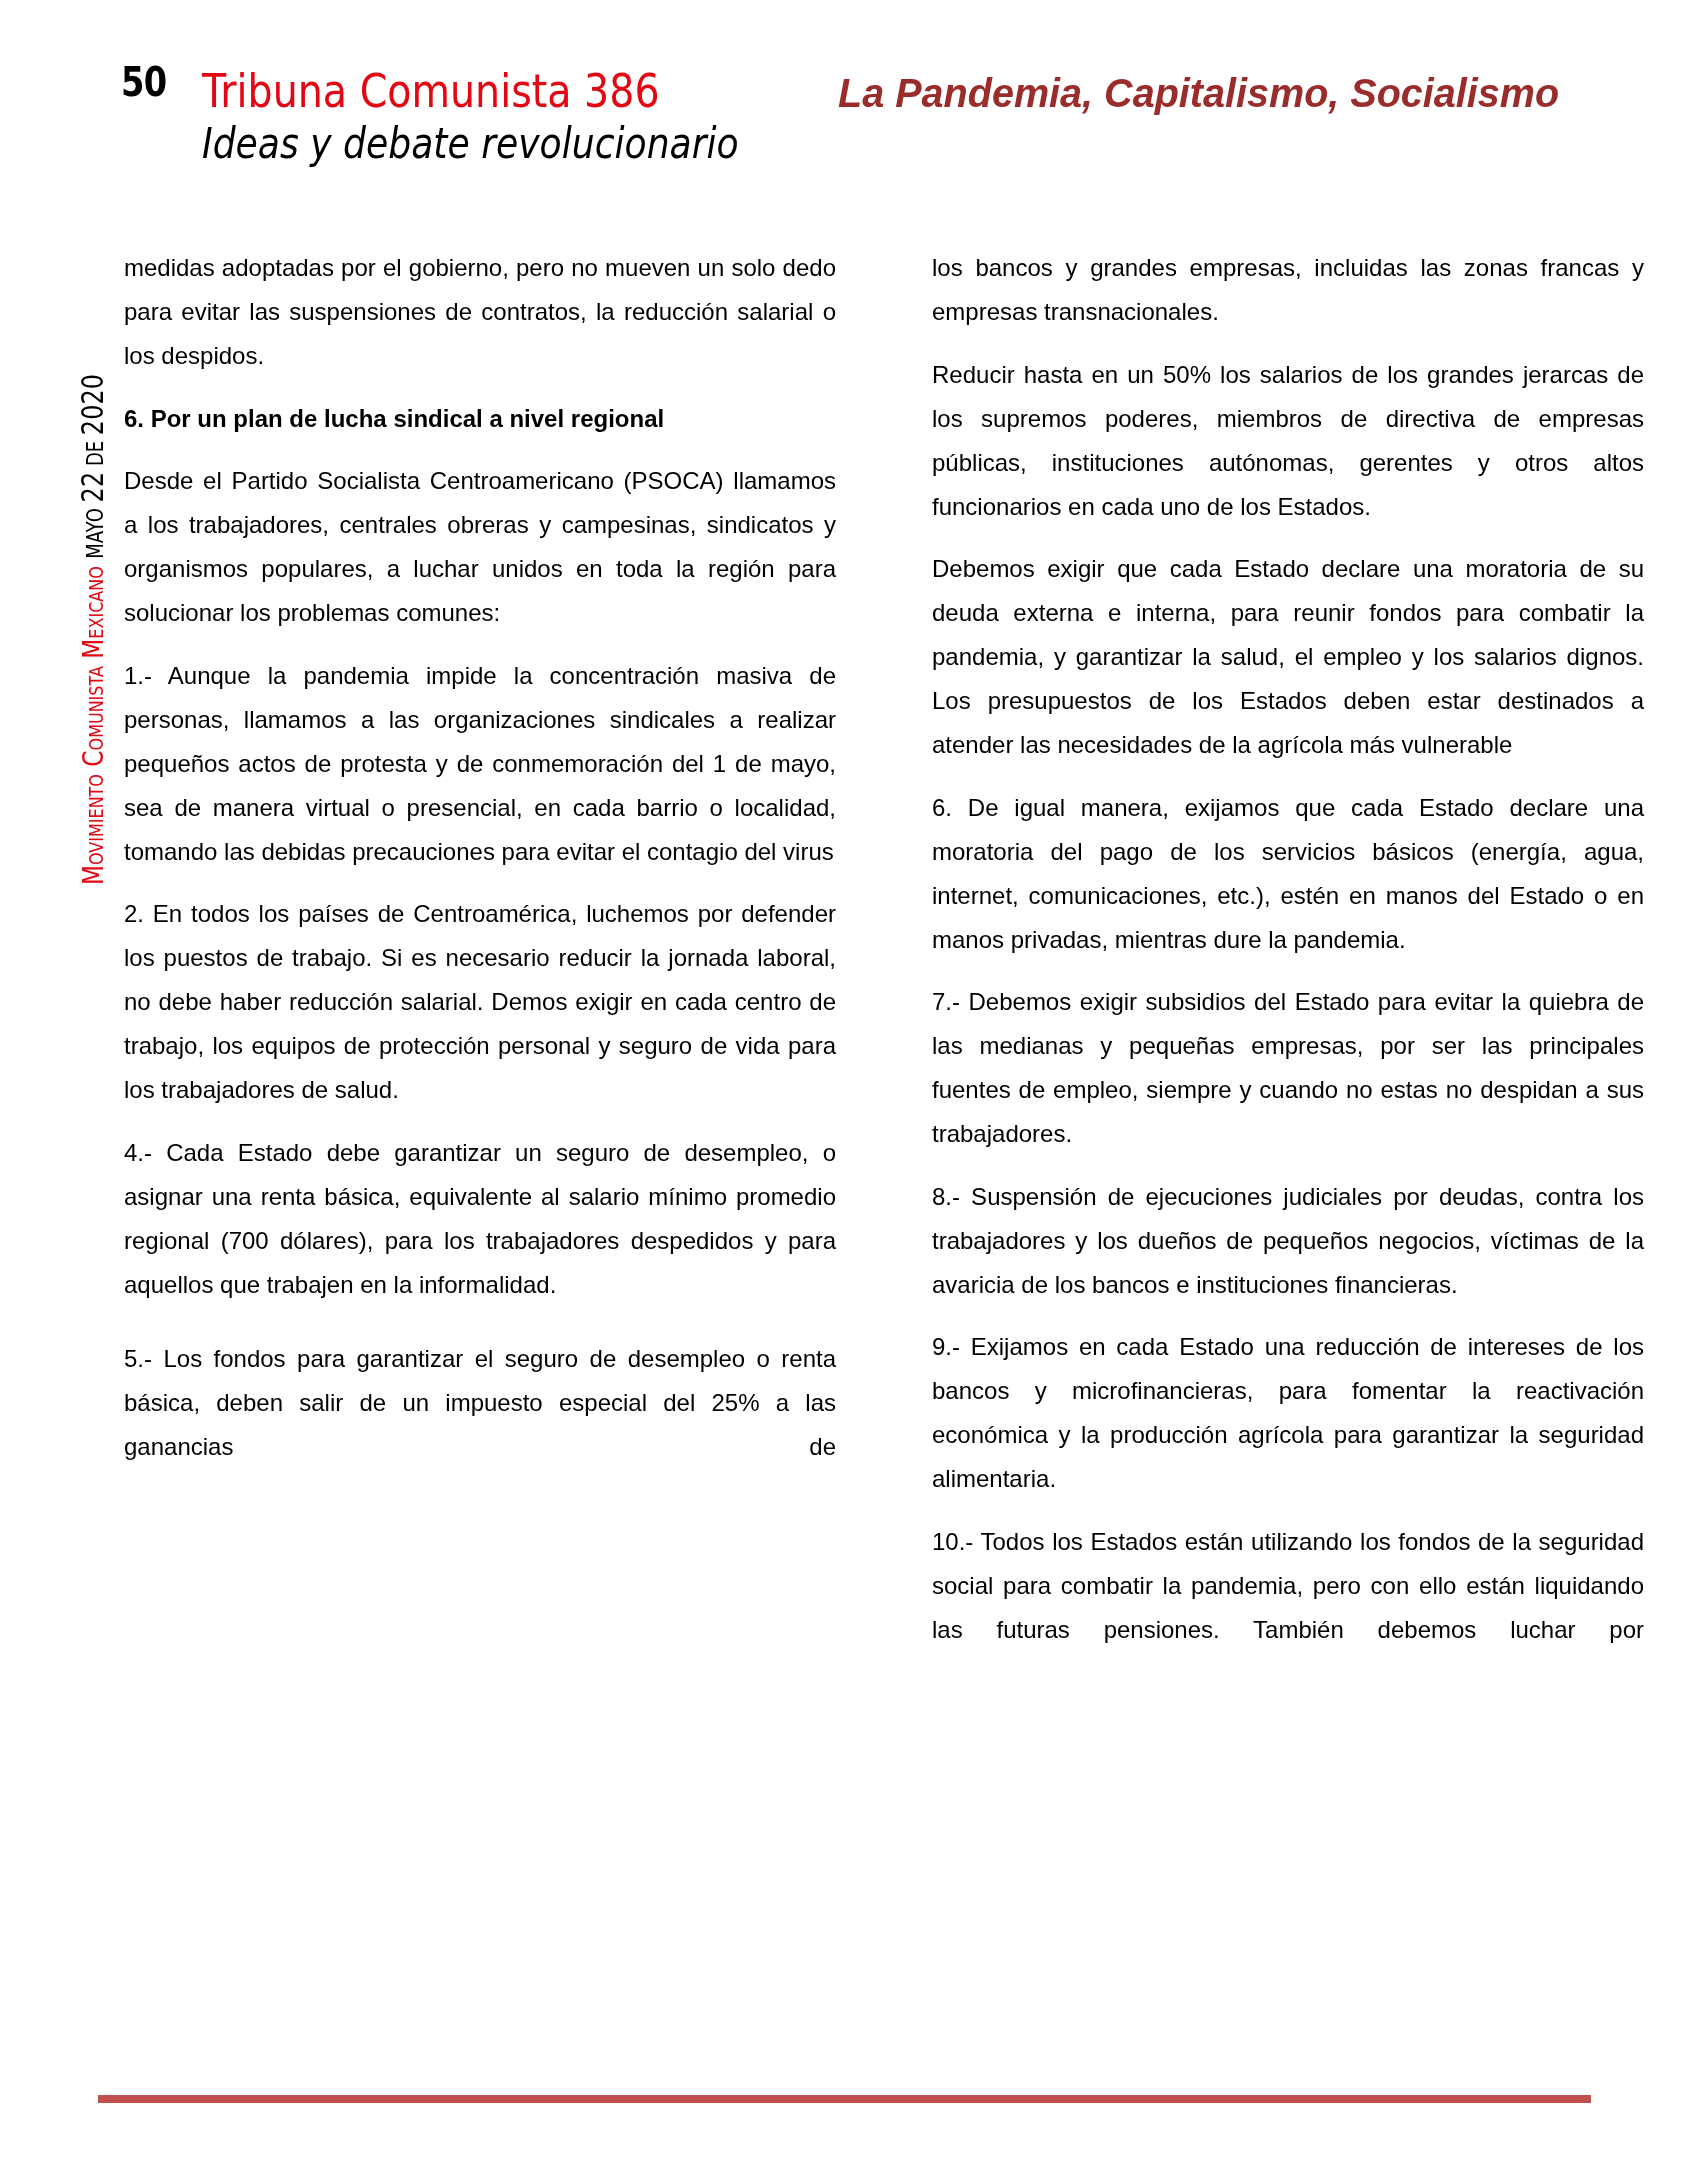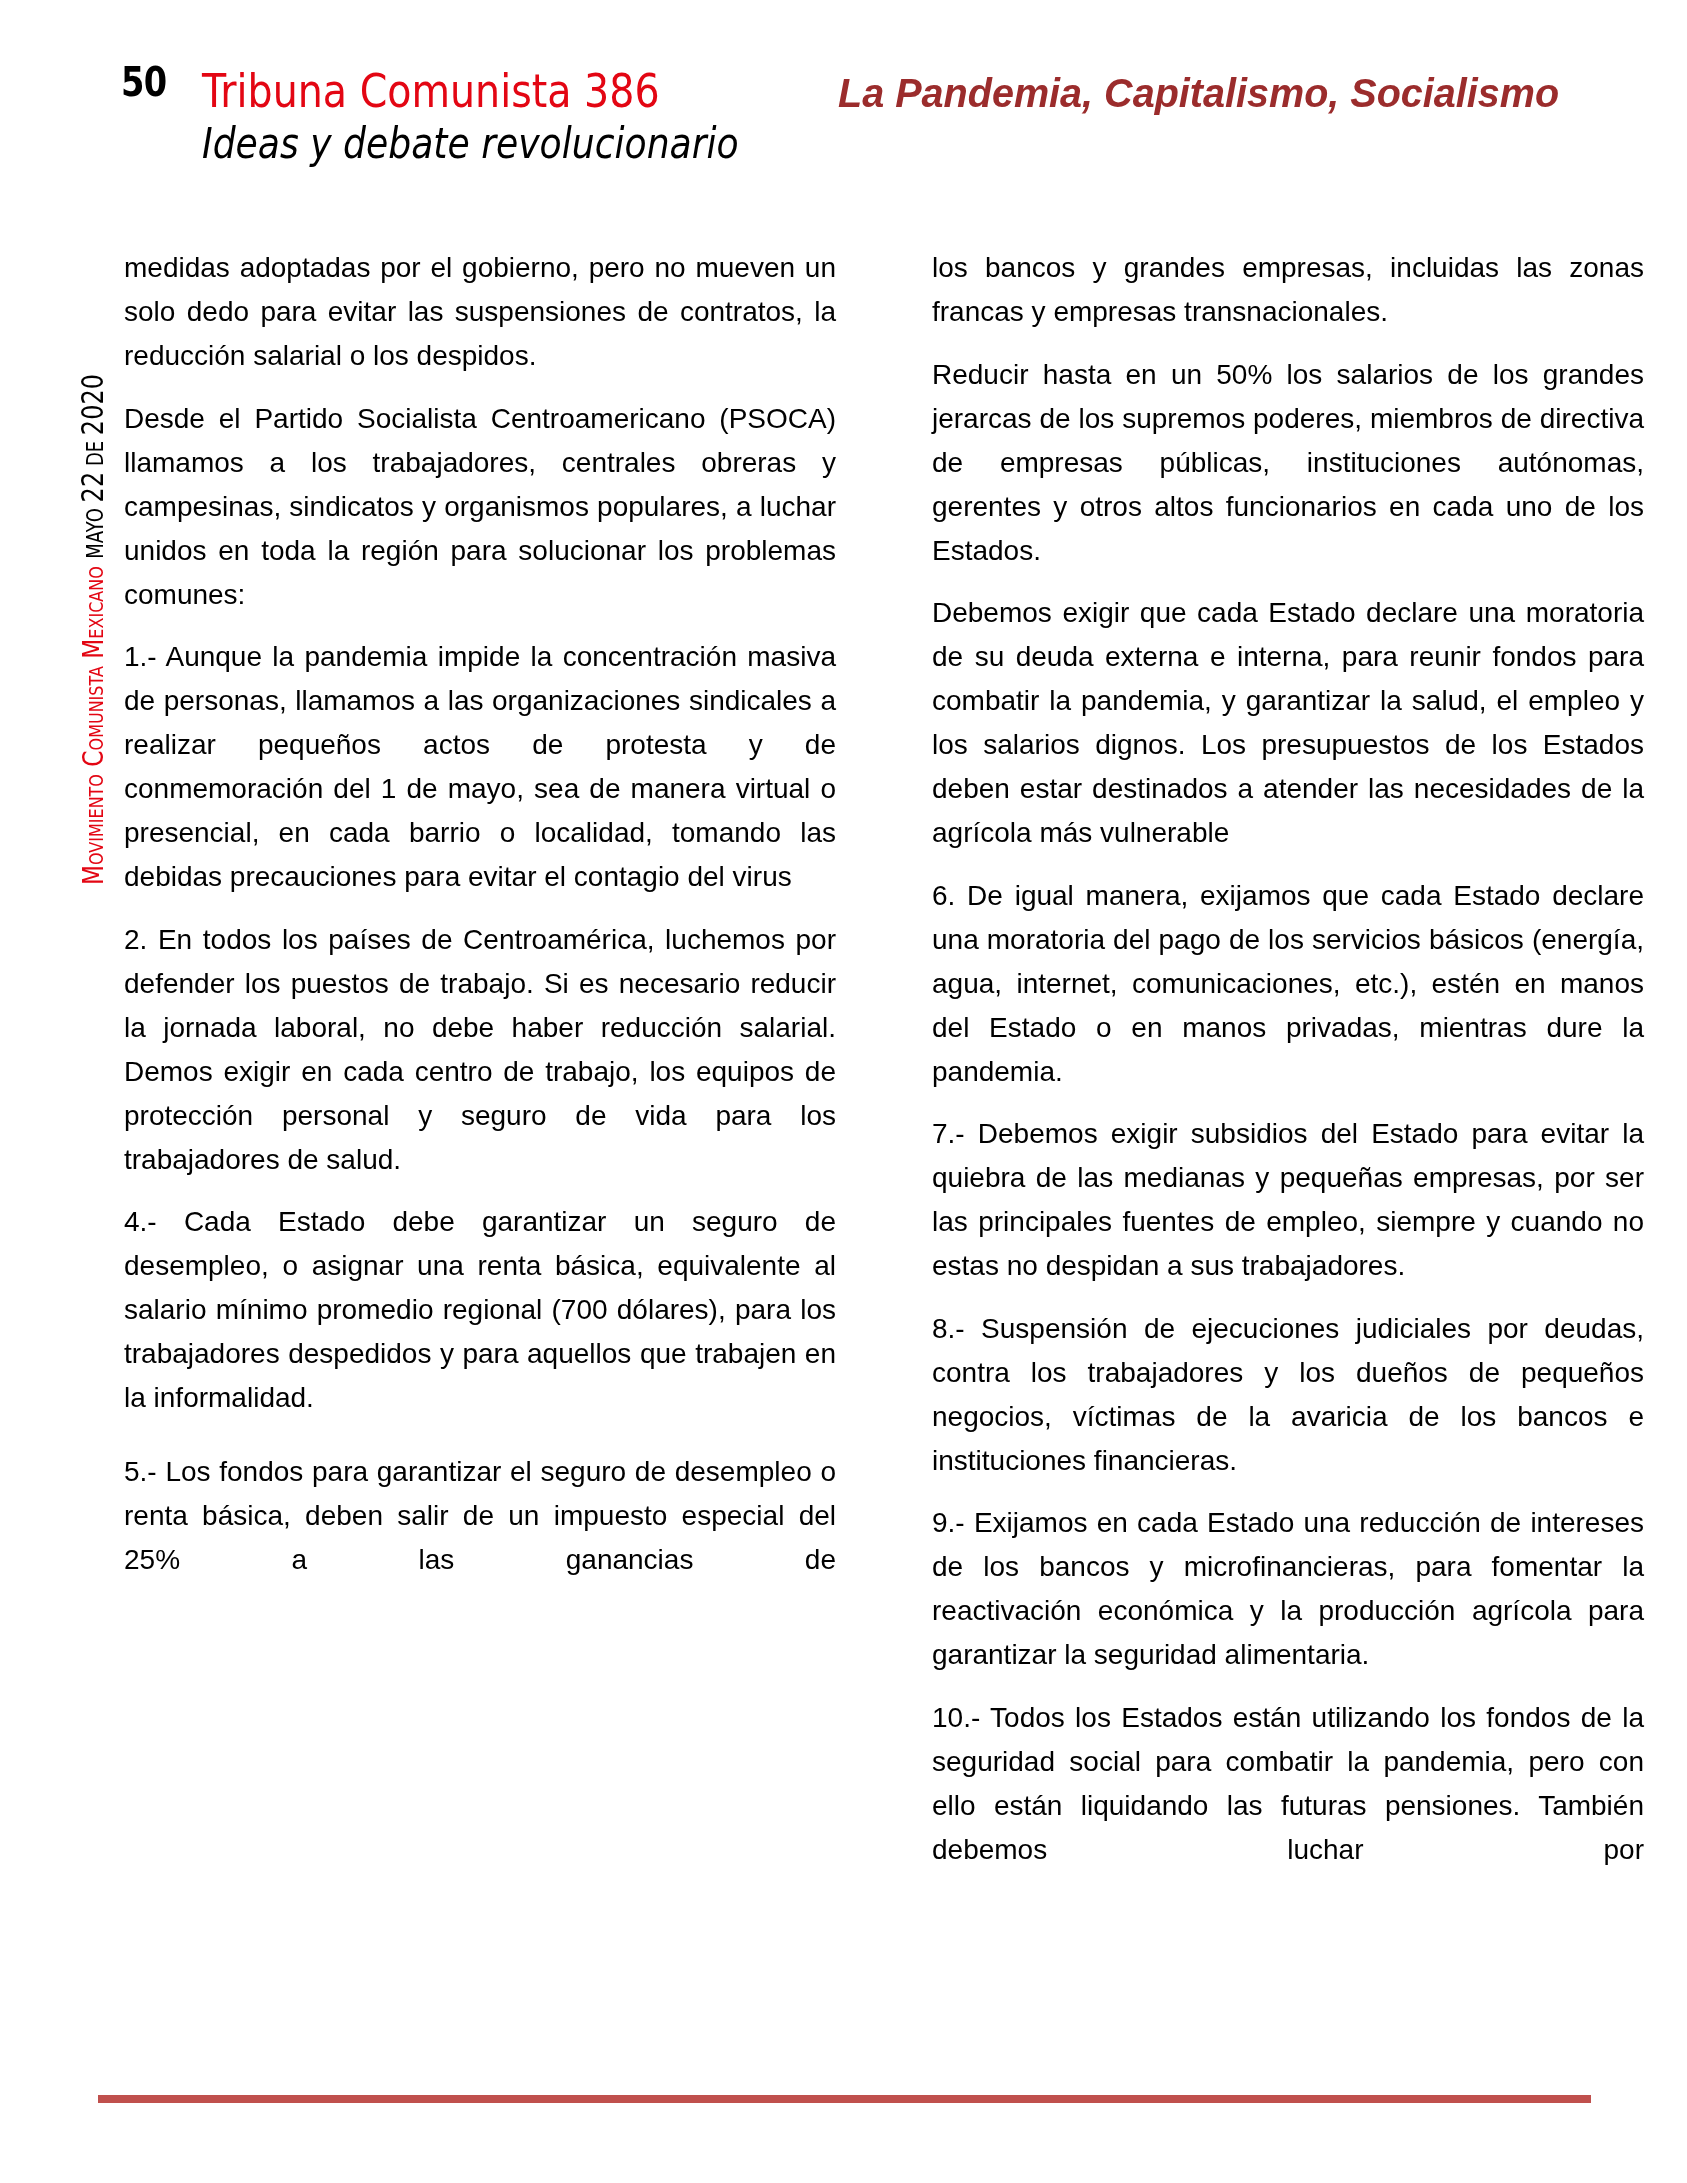--- a/index.html
+++ b/index.html
@@ -38,21 +38,21 @@
       font-family: "DejaVu Sans", sans-serif;
     }
     .sidebar-inner { display: inline-block; transform: scaleX(0.8); transform-origin: left center; }
     .sidebar .org { color: #e30613; font-size: 29px; font-variant: small-caps; }
     .sidebar .date { color: #000; font-size: 22.5px; margin-left: 9.3px; }
     .sidebar .date .big { font-size: 30px; }
 
     .column {
       position: absolute; top: 246px; width: 712px;
       font-family: "Liberation Sans", sans-serif;
-      font-size: 28px; line-height: 44px; color: #000;
+      font-size: 24px; line-height: 44px; color: #000;
       text-align: justify;
     }
     .col-left { left: 124px; }
     .col-right { left: 932px; }
     .column p { margin: 0 0 18.5px 0; }
     .column p.heading { font-weight: bold; }
 
     .bottom-rule {
       position: absolute; left: 98px; top: 2095px;
       width: 1493px; height: 8px; background: #c0504d;
@@ -67,20 +67,21 @@
 <div class="section-title">La Pandemia, Capitalismo, Socialismo</div>
 
 <div class="sidebar">
   <span class="sidebar-inner">
     <span class="org">Movimiento Comunista Mexicano</span><span class="date"><span>MAYO</span> <span class="big">22</span> <span>DE</span> <span class="big">2020</span></span>
   </span>
 </div>
 
 <div class="column col-left">
   <p>medidas adoptadas por el gobierno, pero no mueven un solo dedo para evitar las suspensiones de contratos, la reducción salarial o los despidos.</p>
+  <p class="heading">6. Por un plan de lucha sindical a nivel regional</p>
   <p>Desde el Partido Socialista Centroamericano (PSOCA) llamamos a los trabajadores, centrales obreras y campesinas, sindicatos y organismos populares, a luchar unidos en toda la región para solucionar los problemas comunes:</p>
   <p>1.- Aunque la pandemia impide la concentración masiva de personas, llamamos a las organizaciones sindicales a realizar pequeños actos de protesta y de conmemoración del 1 de mayo, sea de manera virtual o presencial, en cada barrio o localidad, tomando las debidas precauciones para evitar el contagio del virus</p>
   <p>2. En todos los países de Centroamérica, luchemos por defender los puestos de trabajo. Si es necesario reducir la jornada laboral, no debe haber reducción salarial. Demos exigir en cada centro de trabajo, los equipos de protección personal y seguro de vida para los trabajadores de salud.</p>
   <p>4.- Cada Estado debe garantizar un seguro de desempleo, o asignar una renta básica, equivalente al salario mínimo promedio regional (700 dólares), para los trabajadores despedidos y para aquellos que trabajen en la informalidad.</p>
   <p style="text-align-last: justify; margin-top: 30px;">5.- Los fondos para garantizar el seguro de desempleo o renta básica, deben salir de un impuesto especial del 25% a las ganancias de</p>
 </div>
 
 <div class="column col-right">
   <p>los bancos y grandes empresas, incluidas las zonas francas y empresas transnacionales.</p>
   <p>Reducir hasta en un 50% los salarios de los grandes jerarcas de los supremos poderes, miembros de directiva de empresas públicas, instituciones autónomas, gerentes y otros altos funcionarios en cada uno de los Estados.</p>

